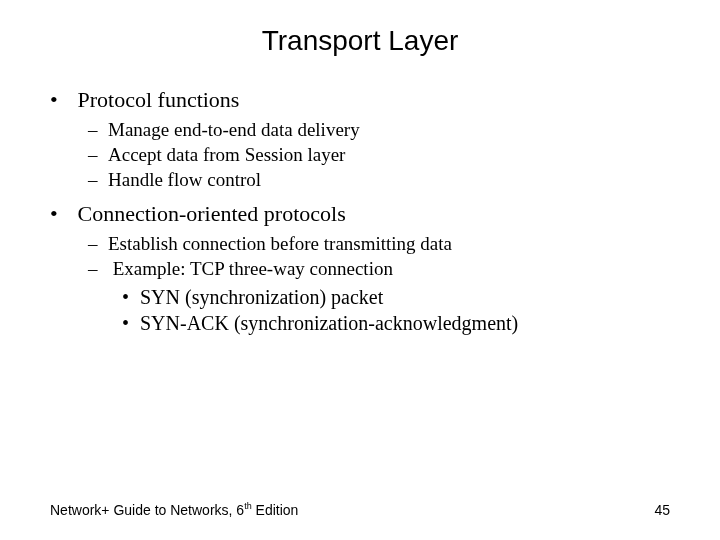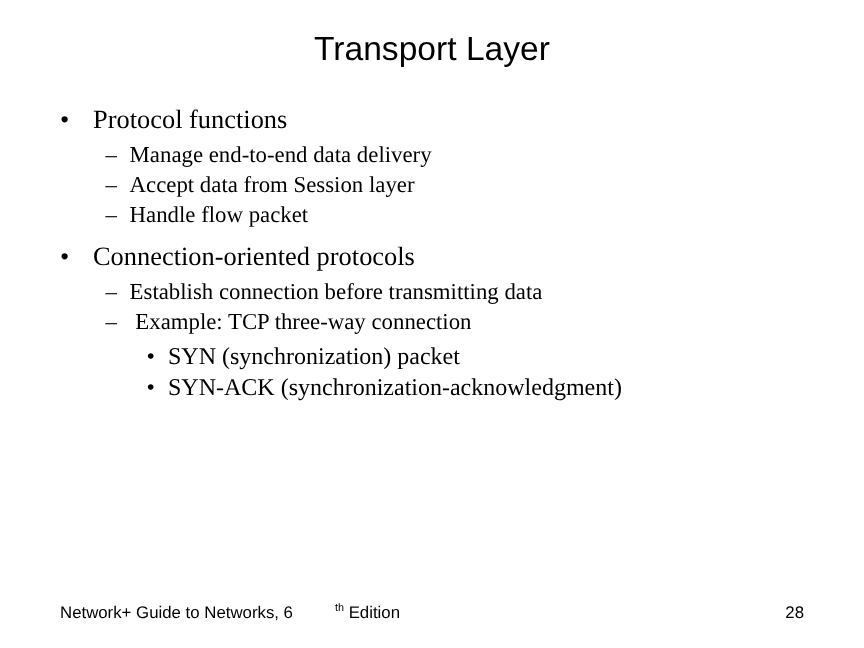--- a/index.html
+++ b/index.html
@@ -76,37 +76,36 @@
     left: 50px;
     right: 50px;
     font-size: 14px;
     display: flex;
     justify-content: space-between;
     align-items: baseline;
   }
   .footer-left sup {
     font-size: 9px;
     vertical-align: super;
-    margin-left: 35px;
   }
 </style>
 </head>
 <body>
 
 <div class="slide">
 
   <h1 class="title">Transport Layer</h1>
 
   <ul class="lvl1">
     <li>
       <span>Protocol functions</span>
       <ul class="lvl2">
         <li><span>Manage end-to-end data delivery</span></li>
         <li><span>Accept data from Session layer</span></li>
-        <li><span>Handle flow packet</span></li>
+        <li><span>Handle flow control</span></li>
       </ul>
     </li>
     <li>
       <span>Connection-oriented protocols</span>
       <ul class="lvl2">
         <li><span>Establish connection before transmitting data</span></li>
         <li>
           <span>Example: TCP three-way connection</span>
           <ul class="lvl3">
             <li><span>SYN (synchronization) packet</span></li>
@@ -114,16 +113,16 @@
           </ul>
         </li>
       </ul>
     </li>
   </ul>
 
   <div class="footer">
     <span class="footer-left">
       <span>Network+ Guide to Networks, 6</span><sup>th</sup><span> Edition</span>
     </span>
-    <span>28</span>
+    <span>45</span>
   </div>
 
 </div>
 
 </body></html>

